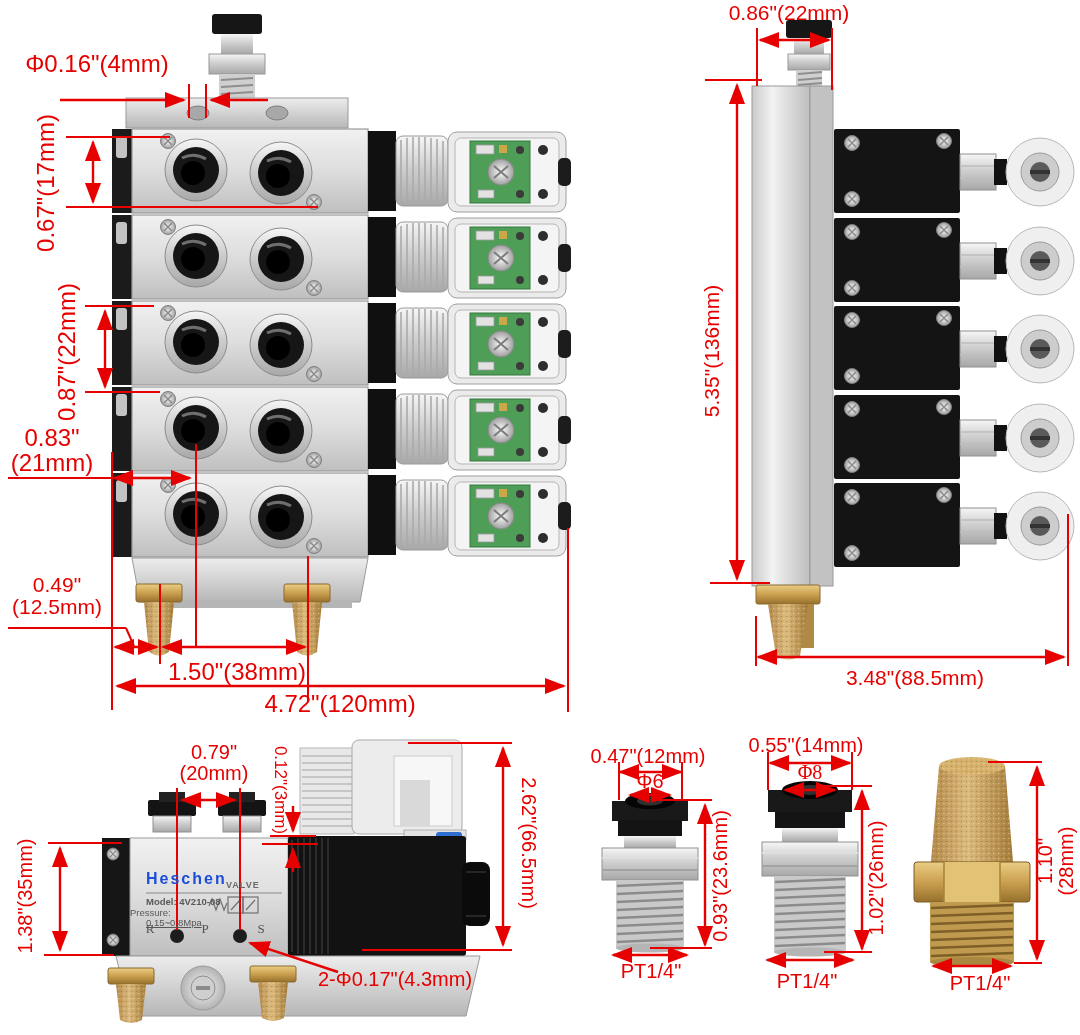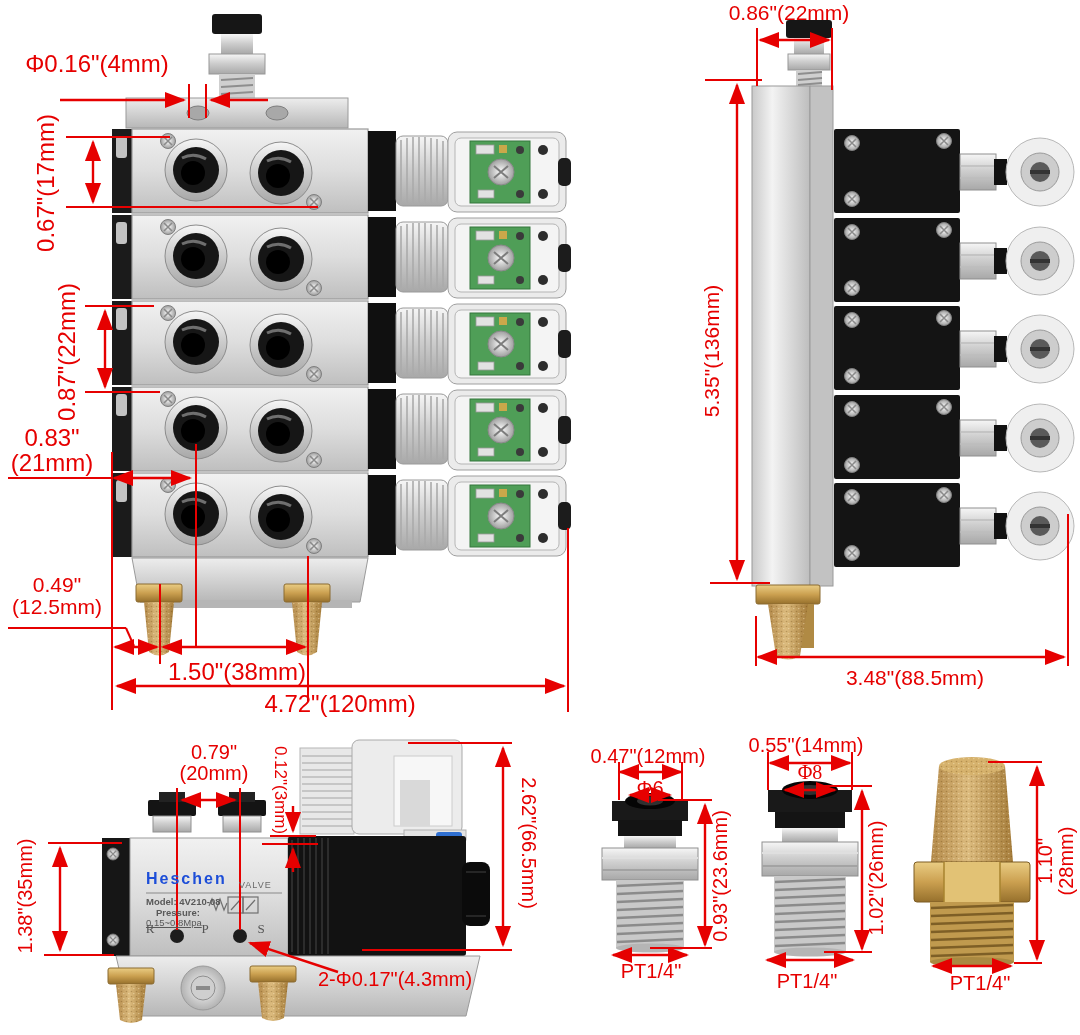--- a/index.html
+++ b/index.html
@@ -364,34 +364,34 @@
   <div class="dim s21 ctr" style="left:915px;top:678px;">3.48"(88.5mm)</div>
 
   <div class="dim s20 ctr" style="left:214px;top:763px;">0.79"
 (20mm)</div>
   <div class="dim s17 cw" style="left:280px;top:790px;">0.12"(3mm)</div>
   <div class="dim s20 ccw" style="left:26px;top:896px;">1.38"(35mm)</div>
   <div class="dim s20 cw" style="left:528px;top:843px;">2.62"(66.5mm)</div>
   <div class="dim s20 ctr" style="left:395px;top:980px;">2-Φ0.17"(4.3mm)</div>
 
   <div class="dim s20 ctr" style="left:648px;top:757px;">0.47"(12mm)</div>
-  <div class="dim s20 ctr" style="left:650px;top:782px;margin-top:7px;">Φ6</div>
+  <div class="dim s20 ctr" style="left:650px;top:782px;">Φ6</div>
   <div class="dim s20 ccw" style="left:721px;top:876px;">0.93"(23.6mm)</div>
   <div class="dim s20 ctr" style="left:651px;top:972px;">PT1/4"</div>
 
   <div class="dim s20 ctr" style="left:806px;top:746px;">0.55"(14mm)</div>
   <div class="dim s20 ctr" style="left:810px;top:773px;font-family:Liberation Serif, serif;">Φ8</div>
   <div class="dim s20 ccw" style="left:877px;top:878px;">1.02"(26mm)</div>
   <div class="dim s20 ctr" style="left:807px;top:982px;">PT1/4"</div>
 
   <div class="dim s20 ccw" style="left:1056px;top:861px;">1.10"(28mm)</div>
   <div class="dim s20 ctr" style="left:980px;top:984px;">PT1/4"</div>
 
   <div class="engrave brand" style="left:146px;top:870px;">Heschen</div>
-  <div class="engrave vword" style="left:239px;top:880px;">VALVE</div>
+  <div class="engrave vword" style="left:226px;top:880px;font-weight:bold;">VALVE</div>
   <div class="engrave small-lab bold" style="left:146px;top:896px;">Model: 4V210-08</div>
-  <div class="engrave small-lab" style="left:156px;top:907px;font-weight:bold;">Pressure:</div>
+  <div class="engrave small-lab" style="left:130px;top:907px;">Pressure:</div>
   <div class="engrave small-lab" style="left:146px;top:917px;text-decoration:underline;">0.15~0.8Mpa</div>
   <div class="engrave port ctr" style="position:absolute;left:150px;top:929px;">R</div>
   <div class="engrave port ctr" style="position:absolute;left:205px;top:929px;">P</div>
   <div class="engrave port ctr" style="position:absolute;left:261px;top:929px;">S</div>
 
 </div>
 
 </body></html>

